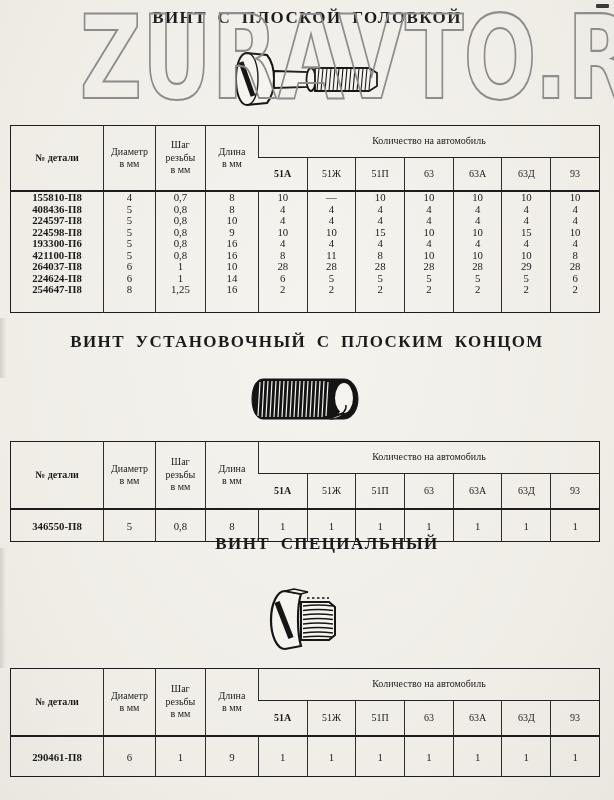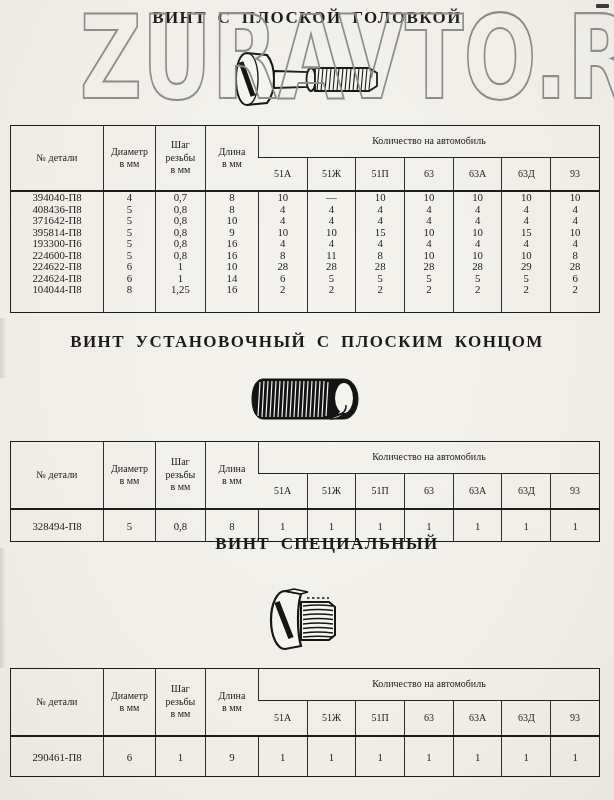--- a/index.html
+++ b/index.html
@@ -37,21 +37,21 @@
   .figure.f3 { top:587px; }
   table.ptable {
     position:absolute; left:10px; width:590px;
     border-collapse:collapse; table-layout:fixed;
     border:1.8px solid #1d1d1d;
   }
   table.ptable.tb1 { top:125px; }
   table.ptable.tb2 { top:441px; }
   table.ptable.tb3 { top:668px; }
   .ptable th, .ptable td { padding:0; text-align:center; border-left:1px solid #2e2e2e; }
-  .ptable th:first-child, .ptable td:first-child { border-left:none; }
+  .ptable th:first-child, .ptable td:first-child { border-left:none;font-weight:bold; }
   .ptable th {
     font-weight:normal; font-size:10px; line-height:1.25;
     vertical-align:middle; white-space:pre-line;
   }
   .ptable thead th { border-bottom:2.4px solid #1d1d1d; }
   .ptable thead th.qty-head { border-bottom:1.5px solid #242424; height:31px; }
   .ptable thead tr.models th { height:32px; }
   .tb2 thead tr.models th, .tb3 thead tr.models th { height:34px; }
   .ptable tbody td { font-size:10.8px; vertical-align:middle; }
   .tb1 tbody td { height:11.5px; line-height:11.5px; }
@@ -112,21 +112,21 @@
       <th>51Ж</th>
       <th>51П</th>
       <th>63</th>
       <th>63А</th>
       <th>63Д</th>
       <th>93</th>
     </tr>
   </thead>
   <tbody>
       <tr>
-        <td>394040-П8</td>
+        <td>155810-П8</td>
         <td>4</td>
         <td>0,7</td>
         <td>8</td>
         <td>10</td>
         <td>—</td>
         <td>10</td>
         <td>10</td>
         <td>10</td>
         <td>10</td>
         <td>10</td>
@@ -138,34 +138,34 @@
         <td>8</td>
         <td>4</td>
         <td>4</td>
         <td>4</td>
         <td>4</td>
         <td>4</td>
         <td>4</td>
         <td>4</td>
       </tr>
       <tr>
-        <td>371642-П8</td>
-        <td>5</td>
-        <td>0,8</td>
-        <td>10</td>
-        <td>4</td>
-        <td>4</td>
-        <td>4</td>
-        <td>4</td>
-        <td>4</td>
-        <td>4</td>
-        <td>4</td>
-      </tr>
-      <tr>
-        <td>395814-П8</td>
+        <td>224597-П8</td>
+        <td>5</td>
+        <td>0,8</td>
+        <td>10</td>
+        <td>4</td>
+        <td>4</td>
+        <td>4</td>
+        <td>4</td>
+        <td>4</td>
+        <td>4</td>
+        <td>4</td>
+      </tr>
+      <tr>
+        <td>224598-П8</td>
         <td>5</td>
         <td>0,8</td>
         <td>9</td>
         <td>10</td>
         <td>10</td>
         <td>15</td>
         <td>10</td>
         <td>10</td>
         <td>15</td>
         <td>10</td>
@@ -177,34 +177,34 @@
         <td>16</td>
         <td>4</td>
         <td>4</td>
         <td>4</td>
         <td>4</td>
         <td>4</td>
         <td>4</td>
         <td>4</td>
       </tr>
       <tr>
-        <td>224600-П8</td>
+        <td>421100-П8</td>
         <td>5</td>
         <td>0,8</td>
         <td>16</td>
         <td>8</td>
         <td>11</td>
         <td>8</td>
         <td>10</td>
         <td>10</td>
         <td>10</td>
         <td>8</td>
       </tr>
       <tr>
-        <td>224622-П8</td>
+        <td>264037-П8</td>
         <td>6</td>
         <td>1</td>
         <td>10</td>
         <td>28</td>
         <td>28</td>
         <td>28</td>
         <td>28</td>
         <td>28</td>
         <td>29</td>
         <td>28</td>
@@ -216,21 +216,21 @@
         <td>14</td>
         <td>6</td>
         <td>5</td>
         <td>5</td>
         <td>5</td>
         <td>5</td>
         <td>5</td>
         <td>6</td>
       </tr>
       <tr>
-        <td>104044-П8</td>
+        <td>254647-П8</td>
         <td>8</td>
         <td>1,25</td>
         <td>16</td>
         <td>2</td>
         <td>2</td>
         <td>2</td>
         <td>2</td>
         <td>2</td>
         <td>2</td>
         <td>2</td>
@@ -291,21 +291,21 @@
       <th>51Ж</th>
       <th>51П</th>
       <th>63</th>
       <th>63А</th>
       <th>63Д</th>
       <th>93</th>
     </tr>
   </thead>
   <tbody>
       <tr>
-        <td>328494-П8</td>
+        <td>346550-П8</td>
         <td>5</td>
         <td>0,8</td>
         <td>8</td>
         <td>1</td>
         <td>1</td>
         <td>1</td>
         <td>1</td>
         <td>1</td>
         <td>1</td>
         <td>1</td>

